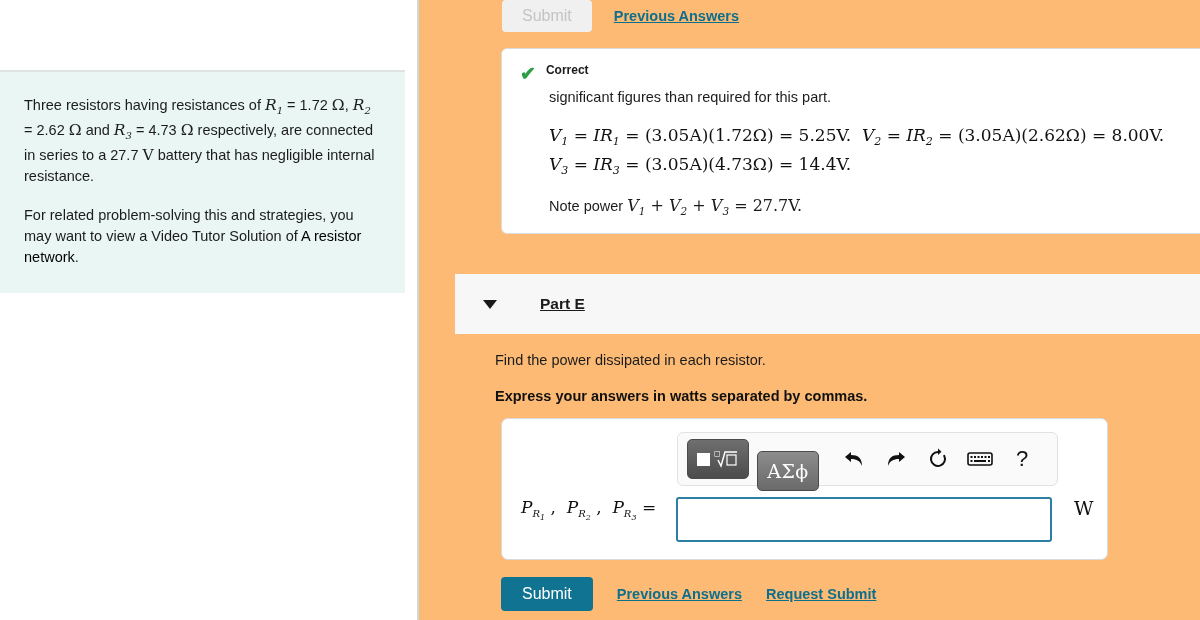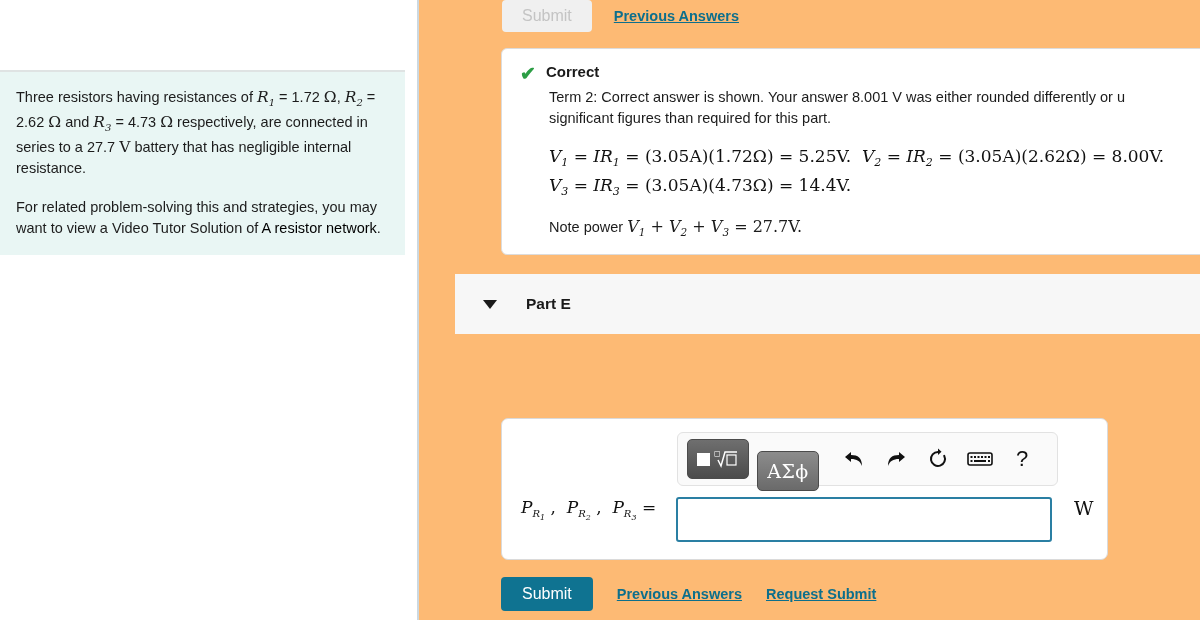--- a/index.html
+++ b/index.html
@@ -34,21 +34,21 @@
     width: 405px;
     background: #e9f6f4;
     border-top: 2px solid #dfe3e3;
     padding: 14px 16px 16px 16px;
     box-sizing: border-box;
   }
   .problem-text {
     font-size: 14.5px;
     color: #1c1c1c;
     line-height: 1.47;
-    margin: 0;
+    margin: 8px;
   }
   .problem-text + .problem-text { margin-top: 17px; }
   .mathvar {
     font-family: "DejaVu Serif", "Liberation Serif", serif;
     font-style: italic;
     font-size: 15.5px;
   }
   .mathvar sub {
     font-size: 10px;
     font-style: italic;
@@ -126,21 +126,21 @@
     gap: 10px;
   }
   .check-icon {
     color: #2c9e45;
     font-size: 19px;
     line-height: 1;
     font-weight: bold;
     margin-top: 1px;
   }
   .correct-label {
-    font-size: 15px;
+    font-size: 12px;
     font-weight: bold;
     color: #1a1a1a;
   }
   .correct-body {
     margin-left: 29px;
   }
   .correct-note {
     font-size: 14.5px;
     color: #1c1c1c;
     line-height: 1.45;
@@ -186,24 +186,25 @@
   .part-caret {
     width: 0;
     height: 0;
     border-left: 7px solid transparent;
     border-right: 7px solid transparent;
     border-top: 9px solid #1a1a1a;
     margin-left: 28px;
     cursor: pointer;
   }
   .part-title {
-    margin-left: 29px;
+    margin-left: 43px;
     font-size: 15.5px;
     font-weight: bold;
     color: #1a1a1a;
+    text-decoration: underline;
   }
 
   .part-body {
     position: absolute;
     left: 76px;
     top: 352px;
     width: 700px;
   }
   .prompt {
     font-size: 14.5px;
@@ -374,21 +375,20 @@
       <a class="link-strong">Previous Answers</a>
     </div>
 
     <div class="correct-box">
       <div class="correct-head">
         <span class="check-icon">✔</span>
         <span class="correct-label">Correct</span>
       </div>
       <div class="correct-body">
         <div class="correct-note">
-          <span>Term 2: Correct answer is shown. Your answer 8.001 V was either rounded differently or u</span>
           <span class="wrap2">significant figures than required for this part.</span>
         </div>
 
         <div class="eqn">
           <i>V</i><sub>1</sub> = <i>IR</i><sub>1</sub> = (<span>3.05A</span>)(<span>1.72Ω</span>) = <span>5.25V</span>.&nbsp;
           <i>V</i><sub>2</sub> = <i>IR</i><sub>2</sub> = (<span>3.05A</span>)(<span>2.62Ω</span>) = <span>8.00V</span>.
         </div>
         <div class="eqn" style="margin-top:2px">
           <i>V</i><sub>3</sub> = <i>IR</i><sub>3</sub> = (<span>3.05A</span>)(<span>4.73Ω</span>) = <span>14.4V</span>.
         </div>
@@ -397,20 +397,24 @@
           <span>Note power </span><span class="eqninline"><i>V</i><sub>1</sub> + <i>V</i><sub>2</sub> + <i>V</i><sub>3</sub> = <span>27.7V</span>.</span>
         </div>
       </div>
     </div>
 
     <div class="part-header">
       <span class="part-caret"></span>
       <span class="part-title">Part E</span>
     </div>
 
+    <div class="part-body">
+      <div class="prompt">Find the power dissipated in each resistor.</div>
+      <div class="prompt-bold">Express your answers in watts separated by commas.</div>
+    </div>
 
     <div class="answer-card">
 
       <div class="math-toolbar">
         <div class="tb-btn tb-template">
           <span class="sqrt-glyph">
             <span class="sq-box"></span>
             <svg width="26" height="26" viewBox="0 0 26 26" aria-hidden="true">
               <text x="1" y="10" font-size="8" fill="#ffffff" font-family="DejaVu Sans, sans-serif">◻</text>
               <path d="M5 14 L8 20 L12 6 L24 6" stroke="#ffffff" stroke-width="1.5" fill="none"></path>

